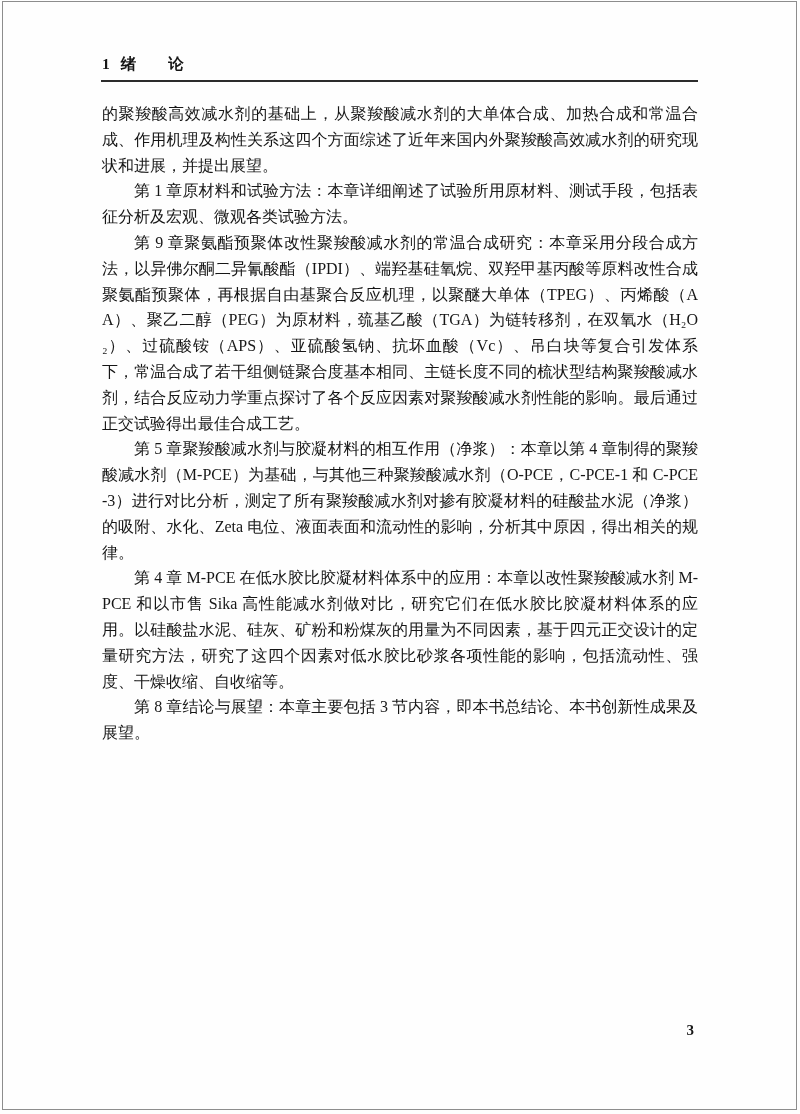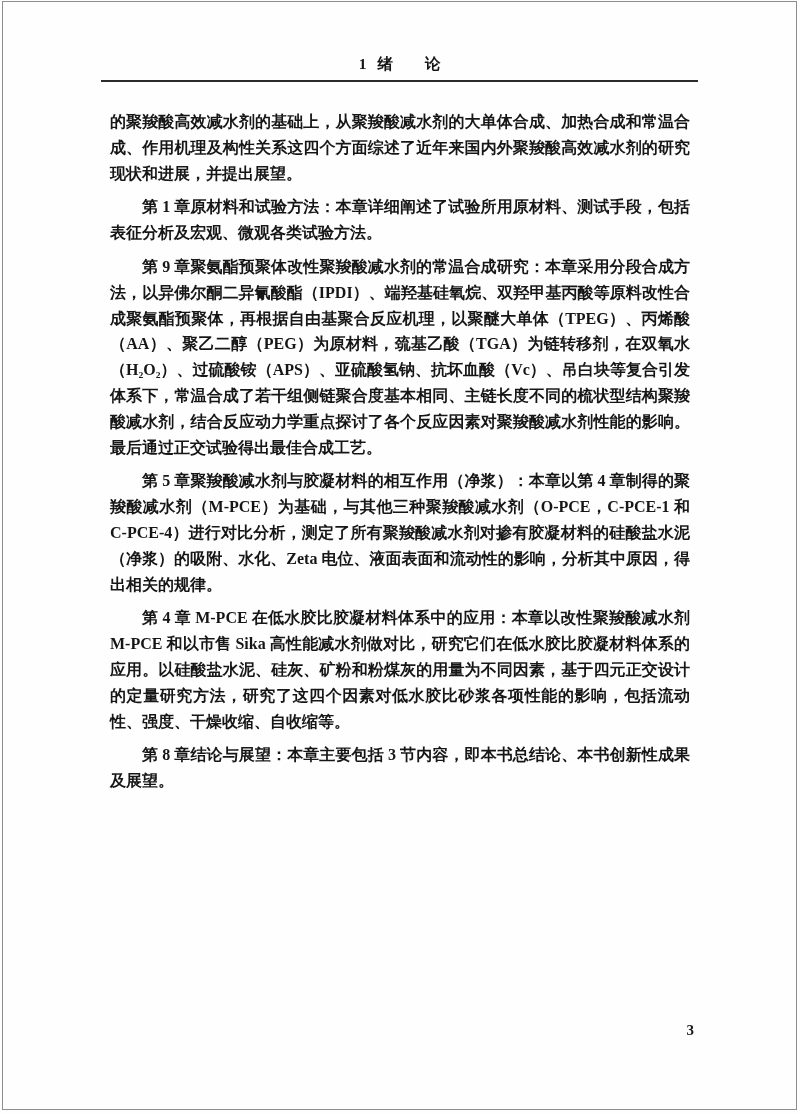--- a/index.html
+++ b/index.html
@@ -24,21 +24,21 @@
     right: 3px;
     bottom: 4px;
     border: 1.5px solid #8d8d8d;
     pointer-events: none;
   }
   .running-head {
     position: absolute;
     top: 54px;
     left: 102px;
     width: 596px;
-    text-align: center;
+    text-align: left;
     font-weight: bold;
     font-size: 15.5px;
     letter-spacing: 1px;
     white-space: nowrap;
   }
   .running-head .head-chapter {
     margin-right: 10px;
   }
   .running-head .head-word-1 {
     margin-right: 31px;
@@ -55,25 +55,24 @@
     position: absolute;
     top: 101px;
     left: 102px;
     width: 596px;
     font-size: 16px;
     line-height: 25.8px;
     text-align: justify;
     text-justify: inter-ideograph;
   }
   .para {
-    margin: 8px;
+    margin: 0;
     padding: 0;
     text-indent: 2em;
     word-break: break-all;
-    font-weight: bold;
   }
   .para.no-indent {
     text-indent: 0;
   }
   .page-footer {
     position: absolute;
     top: 1021px;
     left: 102px;
     width: 592px;
     text-align: right;
@@ -93,21 +92,21 @@
   <header class="running-head">
     <span class="head-chapter">1</span><span class="head-word-1">绪</span><span class="head-word-2">论</span>
   </header>
 
   <div class="head-rule"></div>
 
   <main class="body-text">
     <p class="para no-indent">的聚羧酸高效减水剂的基础上，从聚羧酸减水剂的大单体合成、加热合成和常温合成、作用机理及构性关系这四个方面综述了近年来国内外聚羧酸高效减水剂的研究现状和进展，并提出展望。</p>
     <p class="para">第 1 章原材料和试验方法：本章详细阐述了试验所用原材料、测试手段，包括表征分析及宏观、微观各类试验方法。</p>
     <p class="para">第 9 章聚氨酯预聚体改性聚羧酸减水剂的常温合成研究：本章采用分段合成方法，以异佛尔酮二异氰酸酯（IPDI）、端羟基硅氧烷、双羟甲基丙酸等原料改性合成聚氨酯预聚体，再根据自由基聚合反应机理，以聚醚大单体（TPEG）、丙烯酸（AA）、聚乙二醇（PEG）为原材料，巯基乙酸（TGA）为链转移剂，在双氧水（H₂O₂）、过硫酸铵（APS）、亚硫酸氢钠、抗坏血酸（Vc）、吊白块等复合引发体系下，常温合成了若干组侧链聚合度基本相同、主链长度不同的梳状型结构聚羧酸减水剂，结合反应动力学重点探讨了各个反应因素对聚羧酸减水剂性能的影响。最后通过正交试验得出最佳合成工艺。</p>
-    <p class="para">第 5 章聚羧酸减水剂与胶凝材料的相互作用（净浆）：本章以第 4 章制得的聚羧酸减水剂（M-PCE）为基础，与其他三种聚羧酸减水剂（O-PCE，C-PCE-1 和 C-PCE-4）进行对比分析，测定了所有聚羧酸减水剂对掺有胶凝材料的硅酸盐水泥（净浆）的吸附、水化、Zeta 电位、液面表面和流动性的影响，分析其中原因，得出相关的规律。</p>
+    <p class="para">第 5 章聚羧酸减水剂与胶凝材料的相互作用（净浆）：本章以第 4 章制得的聚羧酸减水剂（M-PCE）为基础，与其他三种聚羧酸减水剂（O-PCE，C-PCE-1 和 C-PCE-3）进行对比分析，测定了所有聚羧酸减水剂对掺有胶凝材料的硅酸盐水泥（净浆）的吸附、水化、Zeta 电位、液面表面和流动性的影响，分析其中原因，得出相关的规律。</p>
     <p class="para">第 4 章 M-PCE 在低水胶比胶凝材料体系中的应用：本章以改性聚羧酸减水剂 M-PCE 和以市售 Sika 高性能减水剂做对比，研究它们在低水胶比胶凝材料体系的应用。以硅酸盐水泥、硅灰、矿粉和粉煤灰的用量为不同因素，基于四元正交设计的定量研究方法，研究了这四个因素对低水胶比砂浆各项性能的影响，包括流动性、强度、干燥收缩、自收缩等。</p>
     <p class="para">第 8 章结论与展望：本章主要包括 3 节内容，即本书总结论、本书创新性成果及展望。</p>
   </main>
 
   <footer class="page-footer">
     <span class="page-number">3</span>
   </footer>
 
 </div>
 

